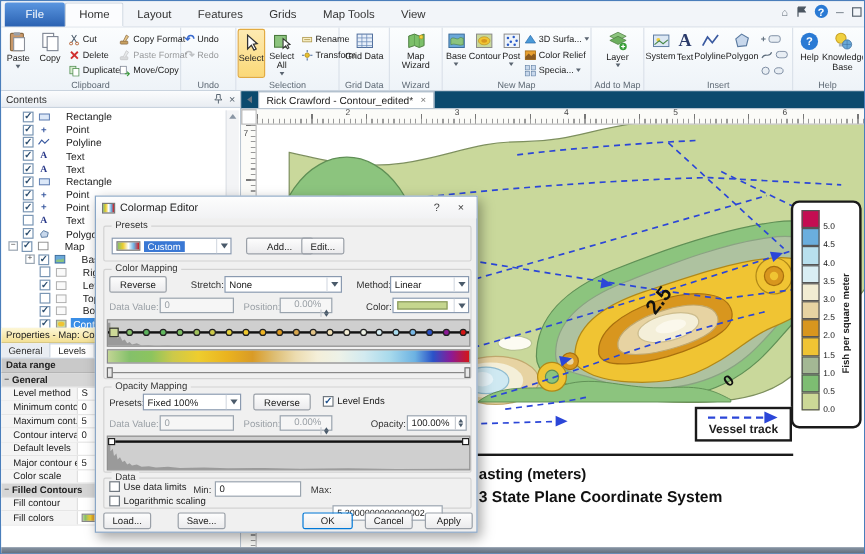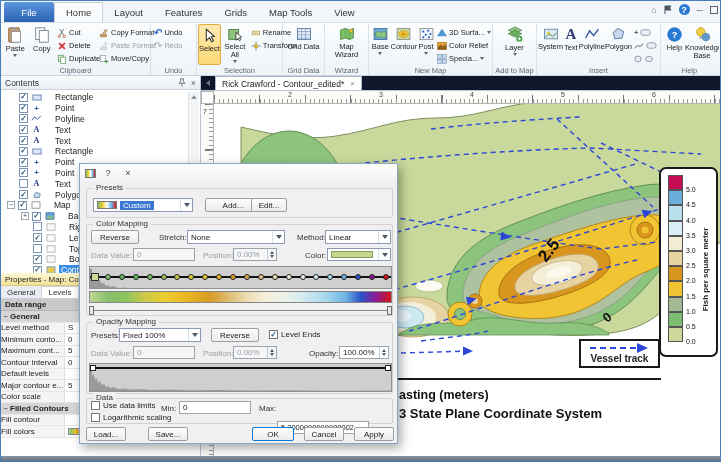--- a/index.html
+++ b/index.html
@@ -50,27 +50,27 @@
 
 #props { position:absolute; left:0; top:272px; width:200px; height:183px; background:#fff; border-right:1px solid #b9c5d1; overflow:hidden; }
 .props-hd { height:13px; background:linear-gradient(#fdf7d8,#f3e095); border-bottom:1px solid #d8c884; font-size:8px; display:flex; align-items:center; padding:0 4px; white-space:nowrap; overflow:hidden; }
 .ptabs { height:13px; display:flex; background:#e9edf2; border-bottom:1px solid #c9d3de; }
 .ptab { padding:0 6px; font-size:8px; display:flex; align-items:center; color:#333; }
 .ptab.active { background:#fff; border:1px solid #c9d3de; border-bottom:none; }
 .datarange { height:12px; background:#c9c9c9; font-size:8px; font-weight:bold; display:flex; align-items:center; padding:0 4px; border-bottom:1px solid #b5b5b5; }
 .prow { display:flex; height:11.5px; border-bottom:1px solid #e6e6e6; font-size:8px; align-items:center; }
 .prow.section { background:#d6d6d6; font-weight:bold; }
 .prow .sg { width:9px; text-align:center; font-size:7px; color:#555; }
-.prow .pl { width:64px; background:#f4f4f4; align-self:stretch; display:flex; align-items:center; border-right:1px solid #e0e0e0; white-space:nowrap; overflow:hidden; }
+.prow .pl { width:64px; padding-left:10px; background:#f4f4f4; align-self:stretch; display:flex; align-items:center; border-right:1px solid #e0e0e0; white-space:nowrap; overflow:hidden; }
 .prow .pv { flex:1; padding-left:3px; white-space:nowrap; overflow:hidden; display:flex; align-items:center; gap:2px; }
 .cmap-thumb { width:22px; height:7px; border:1px solid #888; background:linear-gradient(90deg,#c2d594,#84c06a 10%,#ccc94a 22%,#eecd2e 32%,#d99b26 44%,#ecdcb0 55%,#f4efd9 62%,#d2eaf0 72%,#6cb2e2 84%,#2a52c8 90%,#8c1a96 95%,#d41616); }
 
 
 #docarea { position:absolute; left:200px; top:75px; width:521px; height:380px; background:#eef1f5; }
-.doctabs { height:15px; background:#0f172a; border-bottom:1px solid #b9c5d1; display:flex; align-items:flex-end; padding-left:3px; }
+.doctabs { height:15px; background:#0c4a6e; border-bottom:1px solid #b9c5d1; display:flex; align-items:flex-end; padding-left:3px; }
 .tab-arrow { width:0; height:0; border-top:3.5px solid transparent; border-bottom:3.5px solid transparent; border-right:4.5px solid #6a7684; margin:0 5px 4px 2px; }
 .doctab { height:14px; background:#fff; border:1px solid #aab8c8; border-bottom:none; display:flex; align-items:center; gap:6px; padding:0 6px; font-size:8.5px; }
 .doctab .x { color:#777; font-size:8px; }
 .hruler { position:absolute; left:13px; top:15px; width:508px; height:13px; background:#fbfbf8; border-bottom:1px solid #b3b3b3;
   background-image:linear-gradient(#fbfbf8,#fbfbf8), repeating-linear-gradient(90deg,#999 0 1px,transparent 1px 4.55px), repeating-linear-gradient(90deg,#777 0 1px,transparent 1px 45.5px);
   background-size:0 0, 100% 4px, 100% 8px; background-position:0 0, 0 100%, 0 100%; background-repeat:no-repeat,repeat-x,repeat-x; }
 .hruler span { position:absolute; top:0; font-size:7px; color:#444; }
 .vruler { position:absolute; left:0; top:28px; width:13px; height:352px; background:#fbfbf8; border-right:1px solid #b3b3b3;
   background-image:repeating-linear-gradient(180deg,#999 0 1px,transparent 1px 4.55px), repeating-linear-gradient(180deg,#777 0 1px,transparent 1px 45.5px);
   background-size:4px 100%, 8px 100%; background-position:100% 0,100% 0; background-repeat:repeat-y; }
@@ -106,21 +106,21 @@
 .combo { position:absolute; height:14px; background:#fff; border:1px solid #8a9ab0; display:flex; align-items:center; font-size:8px; padding-left:3px; gap:3px; }
 .combo .arr { margin-left:auto; width:12px; align-self:stretch; display:flex; align-items:center; justify-content:center; border-left:1px solid #d8dde4; }
 .combo .arr i { width:0; height:0; border-left:3px solid transparent; border-right:3px solid transparent; border-top:4px solid #4a5a6a; }
 .minimap { width:20px; height:8px; border:1px solid #777; background:linear-gradient(90deg,#84c06a,#eecd2e,#fff,#6cb2e2,#d41616); flex:none; }
 .combo .selblue { background:#3a78d4; color:#fff; padding:0 3px; }
 .lbl { position:absolute; font-size:8px; color:#333; white-space:nowrap; }
 .lbl.dim { color:#9aa0a6; }
 .tbox { position:absolute; height:13px; background:#fff; border:1px solid #9aa4ae; font-size:8px; display:flex; align-items:center; padding-left:3px; }
 .tbox.dis { background:#f6f6f6; color:#9aa0a6; }
 .spin { position:absolute; height:13px; background:#fff; border:1px solid #9aa4ae; font-size:8px; display:flex; align-items:center; padding-left:3px; }
-.spin.dis { background:#f6f6f6; color:#9aa0a6; }
+.spin.dis { background:#f6f6f6; color:#9aa0a6;flex-direction:column; }
 .spin .ud { margin-left:auto; width:9px; align-self:stretch; display:flex; flex-direction:column; align-items:center; justify-content:space-evenly; border-left:1px solid #c8ccd2; }
 .spin .ud i { width:0; height:0; border-left:2.5px solid transparent; border-right:2.5px solid transparent; }
 .spin .ud .u { border-bottom:3px solid #4a5a6a; }
 .spin .ud .d { border-top:3px solid #4a5a6a; }
 .dchk { position:absolute; display:flex; align-items:center; gap:3px; font-size:8px; }
 .dchk .box { width:9px; height:9px; background:#fff; border:1px solid #707880; display:flex; align-items:center; justify-content:center; font-size:8px; color:#1a4e8a; font-weight:bold; line-height:8px; }
 .histarea { position:absolute; background:#cfcfcf; border:1px solid #909090; overflow:hidden; }
 .nodeline { position:absolute; left:0; right:0; height:2px; background:#111; }
 .gnode { position:absolute; width:6px; height:6px; border-radius:50%; border:1px solid #222; margin-top:-3px; }
 .gnode.sel { width:8px; height:8px; border-radius:0; border:1.5px solid #333; margin-top:-4px; }
@@ -881,20 +881,21 @@
     <div class="vlabel">Vessel track</div>
   </div>
 
   <div class="axisline"></div>
   <div class="axistext1">asting (meters)</div>
   <div class="axistext2">3 State Plane Coordinate System</div>
 
   <div id="dlg">
     <div class="dtitle">
       <span class="minimap" style="width:11px; height:9px;"></span>
+      <span class="t">Colormap Editor</span>
       <span class="tbtn">?</span>
       <span class="tbtn">×</span>
     </div>
 
     <div class="gb" style="left:6px; top:24px; width:307px; height:30px;">
       <span class="gbl">Presets</span>
       <div class="combo" style="left:6px; top:9px; width:100px;">
         <span class="minimap"></span>
         <span class="selblue">Custom</span>
         <span class="arr">

